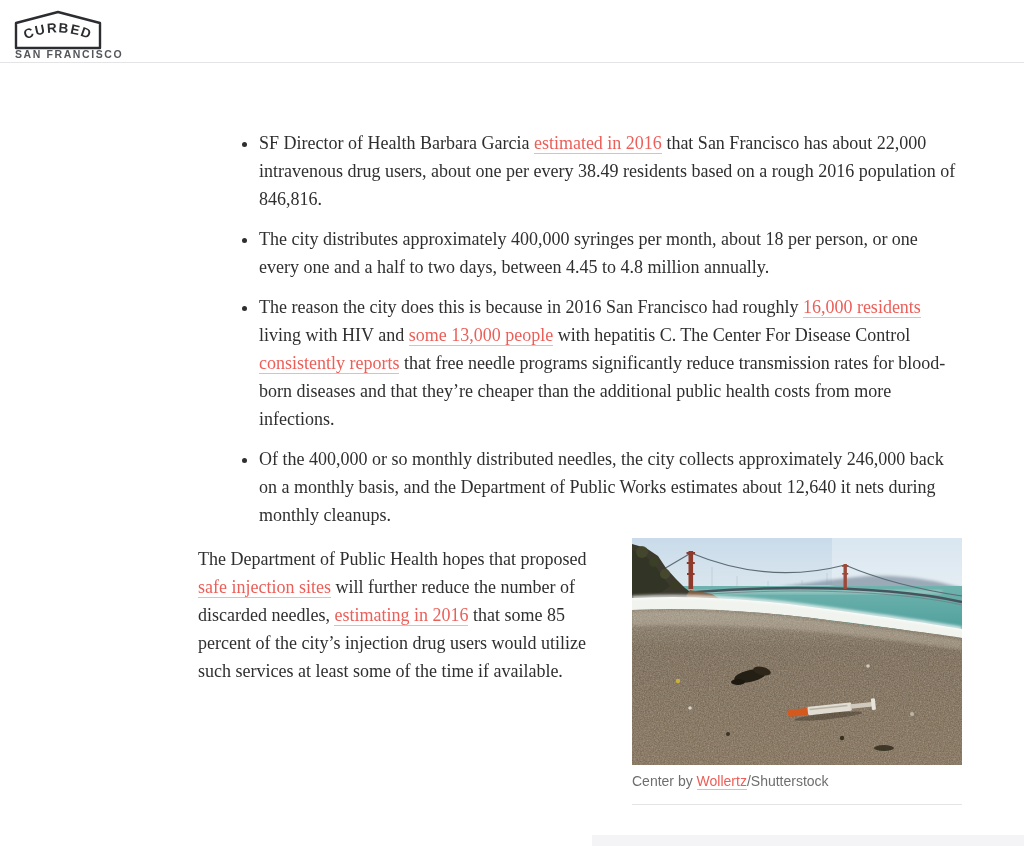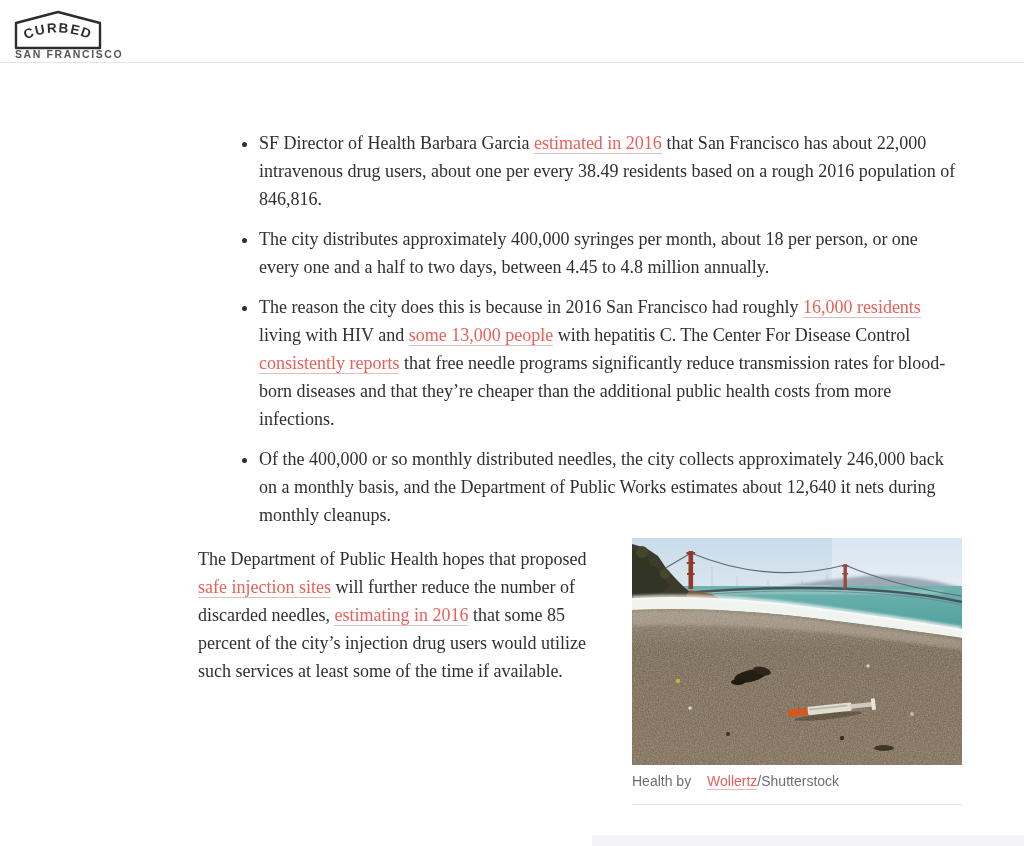--- a/index.html
+++ b/index.html
@@ -46,21 +46,21 @@
   figure.photo-figure { float:right; width:330px; margin:-7px 0 8px 24px; }
   .photo-img { display:block; width:330px; height:227px; }
   figcaption {
     font-family:"Liberation Sans",sans-serif;
     font-size:14px; line-height:19px;
     color:var(--caption-text,#6e6e6e);
     padding:7px 0 13px 0;
     border-bottom:1px solid var(--divider,#e4e4e6);
     font-variant-numeric:normal;
   }
-  figcaption a.ilink { border-bottom-color:#e8b9b4;margin-left:12px; }
+  figcaption a.ilink { border-bottom-color:#e8b9b4; }
   
   .bottom-band {
     position:absolute; left:592px; top:835px;
     width:432px; height:11px;
     background:#f4f4f6;
   }
 </style>
 </head>
 <body>
 
@@ -191,21 +191,21 @@
           <g transform="rotate(-6 160 176)">
             <rect x="156" y="171.5" width="22" height="7" rx="2.5" fill="#d4591e"></rect>
             <rect x="176" y="170.5" width="44" height="8.5" rx="1.5" fill="#e2ddd2"></rect>
             <rect x="178" y="172.5" width="38" height="1.6" fill="#b8b2a4"></rect>
             <rect x="219" y="172.5" width="22" height="4.5" fill="#cfcabd"></rect>
             <rect x="240" y="169" width="4" height="11.5" rx="1" fill="#e8e4da"></rect>
             <ellipse cx="196" cy="182" rx="34" ry="3" fill="#241d12" opacity="0.35"></ellipse>
           </g>
         </svg>
 
-        <figcaption><span>Health by </span><a href="#" class="ilink">Wollertz</a><span>/Shutterstock</span></figcaption>
+        <figcaption><span>Center by </span><a href="#" class="ilink">Wollertz</a><span>/Shutterstock</span></figcaption>
       </figure>
 
     <p><span>The Department of Public Health hopes that proposed </span><a href="#" class="ilink">safe injection sites</a><span> will further reduce the number of discarded needles, </span><a href="#" class="ilink">estimating in 2016</a><span> that some 85 percent of the city’s injection drug users would utilize such services at least some of the time if available.</span></p>
       </div>
   </div>
 
   <div class="bottom-band"></div>
 </div>
 
 </body></html>

